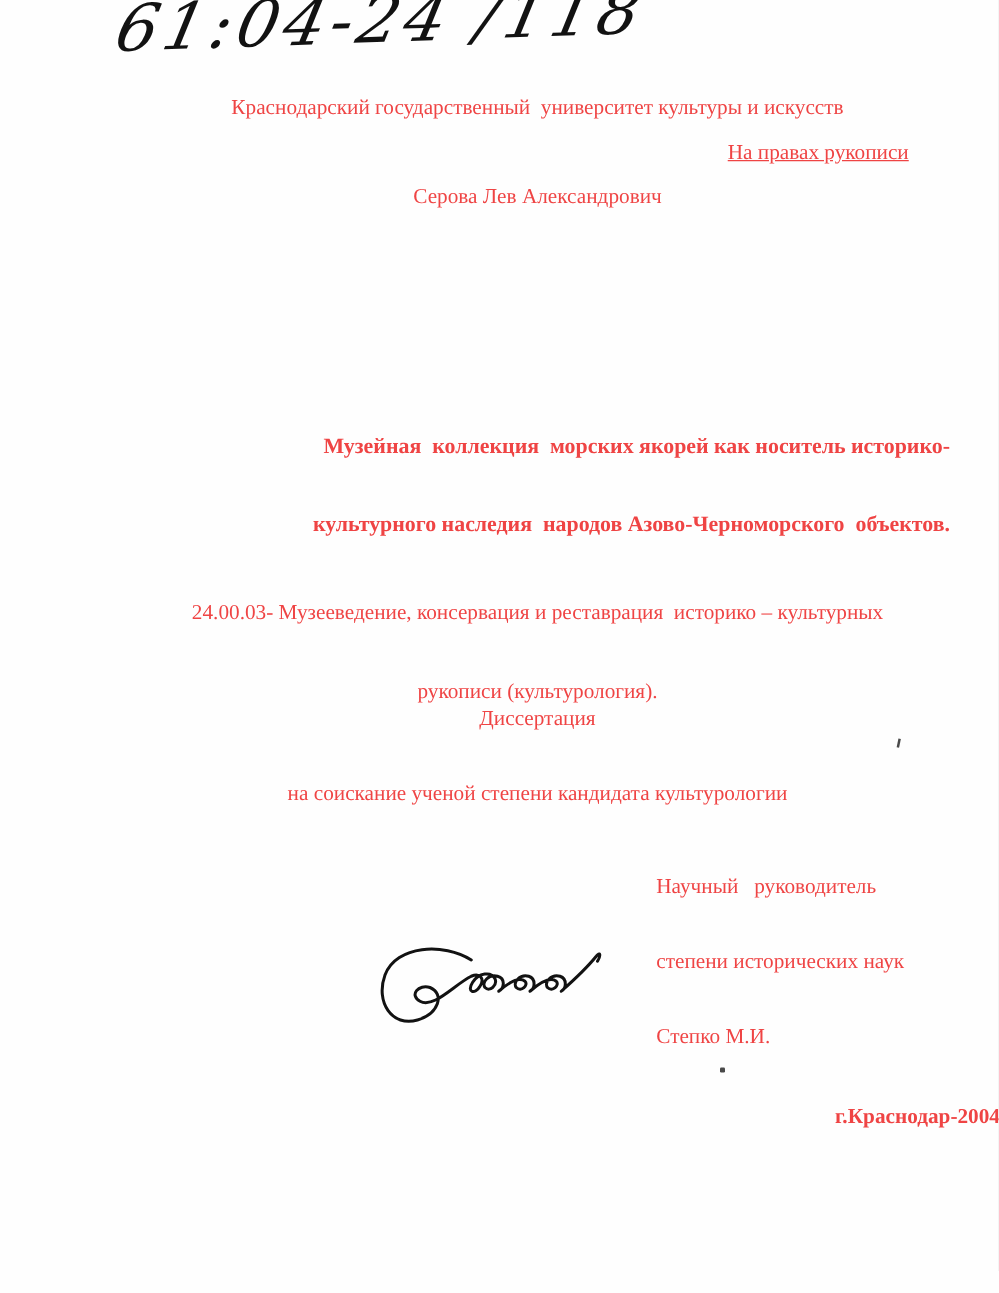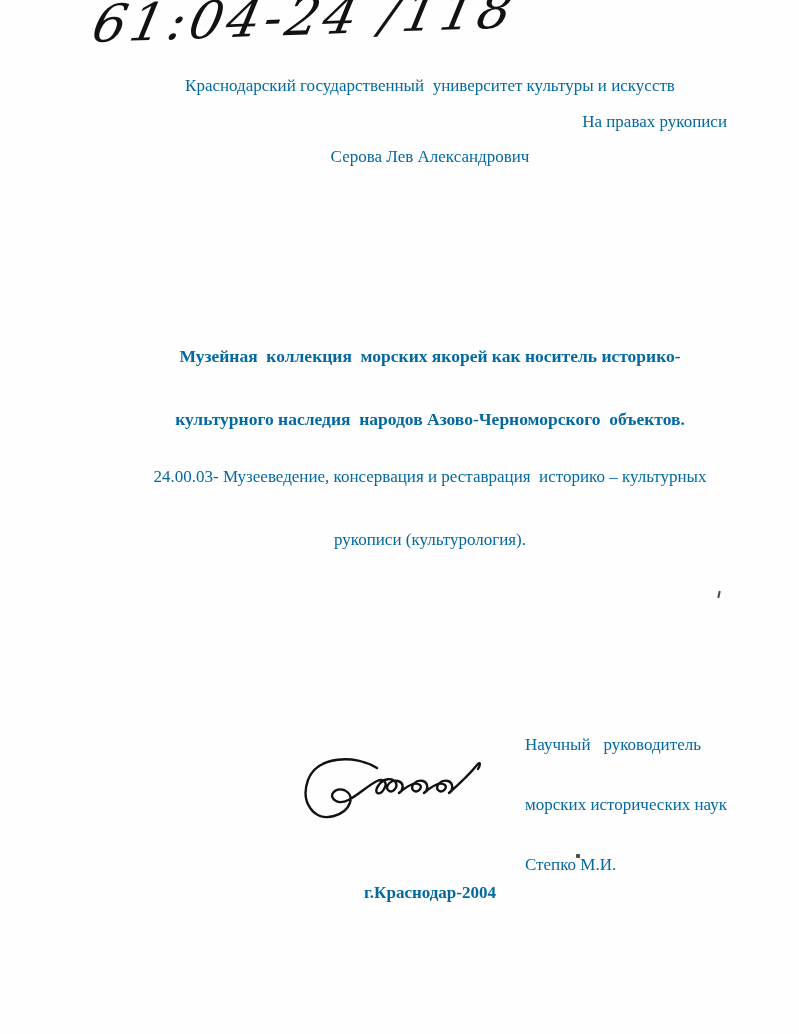--- a/index.html
+++ b/index.html
@@ -11,58 +11,58 @@
     background: #fefefe;
     overflow: hidden;
     font-family: "Liberation Serif", "DejaVu Serif", serif;
     color: #161616;
   }
   .line {
     position: absolute;
     white-space: pre-wrap;
     font-size: 17px;
     line-height: 19px;
-    color: #0369a1;
+    color: #ef4444;
   }
   .centered { text-align: center; }
-  .bold { font-weight: bold; }
+  .bold { font-weight: bold; text-align: right; }
 
   .catalog-number {
     position: absolute;
     top: -6px;
     left: 100px;
     font-family: "DejaVu Serif", serif;
     font-style: italic;
     font-size: 52px;
     letter-spacing: 4px;
     transform: skewX(-14deg) rotate(-2deg);
     transform-origin: left top;
     color: #121212;
     white-space: pre;
   }
 
   .university      { top: 76px;  left: 60px;  width: 740px; }
-  .manuscript-note { top: 112px; right: 72px; text-align: right; }
+  .manuscript-note { top: 112px; right: 72px; text-align: right; text-decoration: underline; }
   .author          { top: 147px; left: 60px;  width: 740px; }
 
   .title-block {
     top: 304px; left: 100px; width: 660px;
     font-size: 17.5px; line-height: 21px;
   }
   .specialty-block {
-    top: 424px; left: 80px; width: 700px;
+    top: 437px; left: 80px; width: 700px;
     line-height: 21px;
     text-align: center;
   }
   .dissertation-block {
     top: 525px; left: 60px; width: 740px;
     line-height: 20px;
   }
   .supervisor-block {
-    top: 695px; left: 525px; width: 240px;
+    top: 659px; left: 525px; width: 240px;
     line-height: 20px;
   }
   .city-year { top: 883px; left: 60px; width: 740px; }
 
   .signature-wrap {
     position: absolute;
     top: 752px; left: 297px;
     width: 185px; height: 75px;
   }
   .signature-wrap svg { width: 100%; height: 100%; }
@@ -90,24 +90,28 @@
   <div class="line centered bold title-block">
     <div>Музейная  коллекция  морских якорей как носитель историко-</div>
     <div>культурного наследия  народов Азово-Черноморского  объектов.</div>
   </div>
 
   <div class="line centered specialty-block">
     <div>24.00.03- Музееведение, консервация и реставрация  историко – культурных</div>
     <div>рукописи (культурология).</div>
   </div>
 
+  <div class="line centered dissertation-block">
+    <div>Диссертация</div>
+    <div>на соискание ученой степени кандидата культурологии</div>
+  </div>
 
   <div class="line supervisor-block">
     <div>Научный   руководитель</div>
-    <div>морских исторических наук</div>
+    <div>степени исторических наук</div>
     <div>Степко М.И.</div>
   </div>
 
   <div class="signature-wrap">
     <svg viewBox="0 0 185 75" xmlns="http://www.w3.org/2000/svg" fill="none" stroke="#121212" stroke-width="2.4" stroke-linecap="round" stroke-linejoin="round">
       <path d="M 80 16
                C 58 2, 20 4, 11 28
                C 3 50, 17 70, 37 64
                C 54 59, 59 43, 47 38
                C 38 35, 30 44, 39 49

